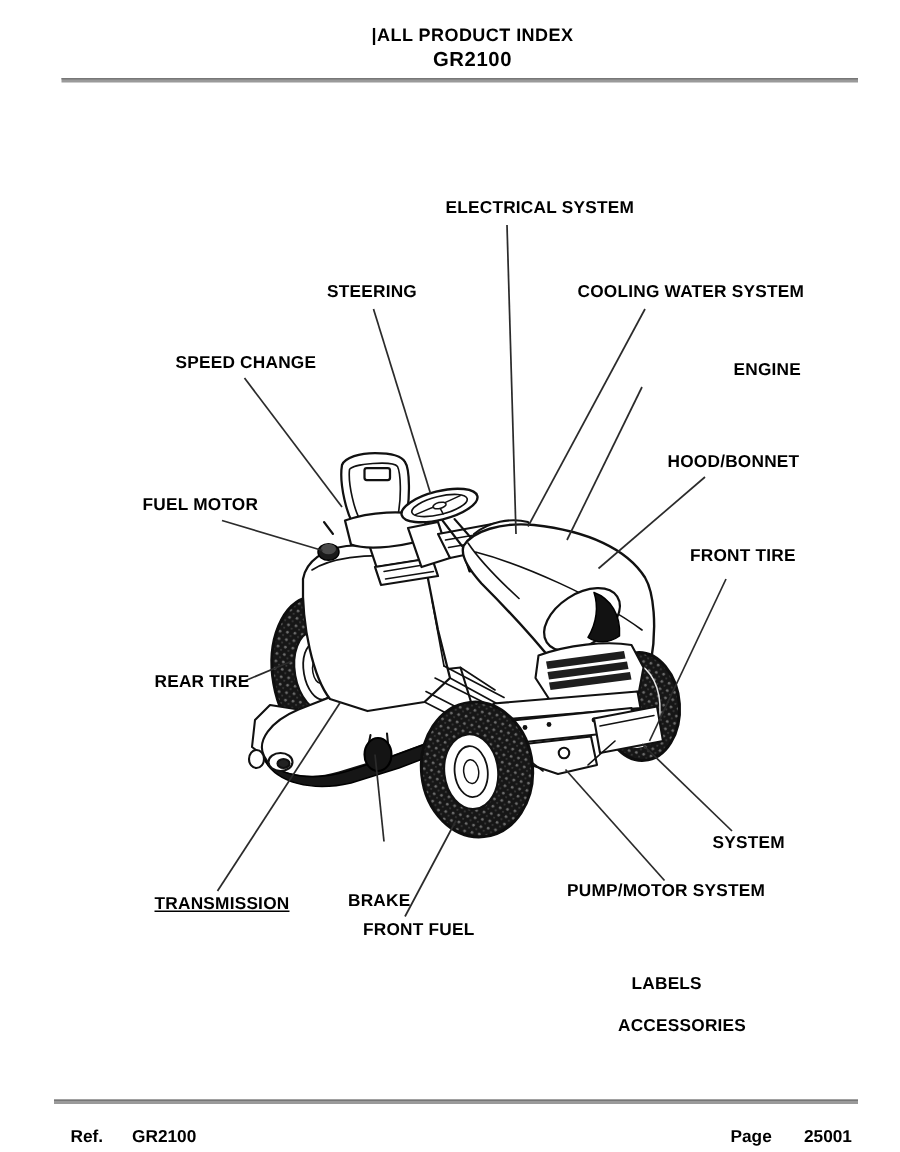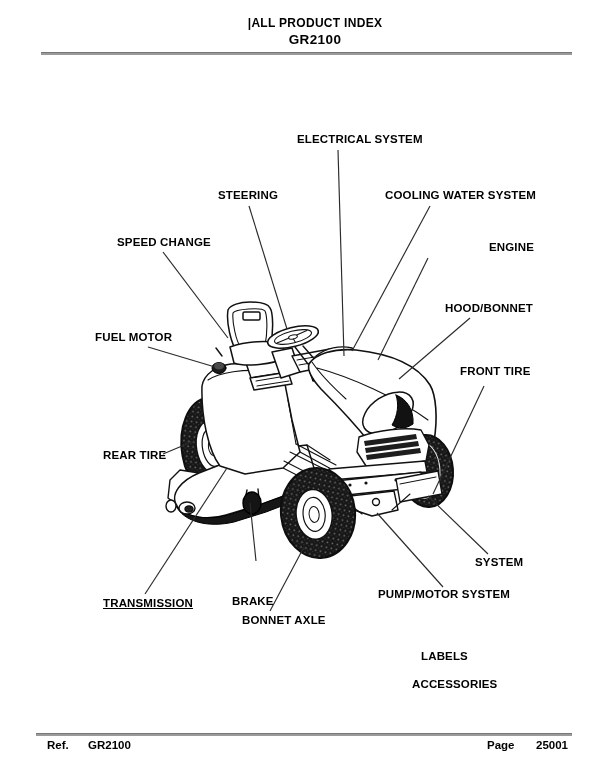--- a/index.html
+++ b/index.html
@@ -9,21 +9,21 @@
   }
   
   .hdr{position:absolute;left:15px;top:16px;width:600px;text-align:center;color:#000;}
   .hdr .t1{font-size:12px;font-weight:bold;letter-spacing:.3px;}
   .hdr .t2{font-size:13.5px;font-weight:bold;margin-top:2px;letter-spacing:.4px;}
   .rule{position:absolute;height:2px;background:#9a9a9a;border-top:1px solid #777;}
   .rule.top{left:41px;top:52px;width:531px;}
   .rule.bottom{left:36px;top:733px;width:536px;}
   
   .ftr{position:absolute;top:739px;left:0;width:600px;font-size:11.5px;font-weight:bold;color:#000;}
-  .ftr span{position:absolute;white-space:nowrap;}
+  .ftr span{position:absolute;white-space:nowrap;margin-top:13px;}
   .ftr .ref-l{left:47px;} .ftr .ref-v{left:88px;}
   .ftr .pg-l{left:487px;} .ftr .pg-v{left:536px;}
   
   #art, #leader-svg{position:absolute;left:0;top:0;width:600px;height:768px;}
   #leader-svg{pointer-events:none;}
   .callout{
     position:absolute;font-size:11.5px;font-weight:bold;color:#000;
     white-space:nowrap;letter-spacing:.15px;cursor:default;
   }
   .leader{stroke:#2b2b2b;stroke-width:1.15;}
@@ -178,21 +178,21 @@
     <div class="callout" style="left: 117px; top: 236px; text-align: right;">SPEED CHANGE</div>
     <div class="callout" style="left: 445px; top: 241px; padding-left: 44px;">ENGINE</div>
     <div class="callout" style="left: 445px; top: 302px;">HOOD/BONNET</div>
     <div class="callout" style="left: 95px; top: 331px;">FUEL MOTOR</div>
     <div class="callout" style="left: 460px; top: 365px;">FRONT TIRE</div>
     <div class="callout" style="left: 103px; top: 449px;">REAR TIRE</div>
     <div class="callout" style="left: 475px; top: 556px;">SYSTEM</div>
     <div class="callout" style="left: 232px; top: 564px; margin-top: 31px;">BRAKE</div>
     <div class="callout" style="left: 378px; top: 588px;">PUMP/MOTOR SYSTEM</div>
     <div class="callout" style="left: 103px; top: 597px; text-decoration: underline;">TRANSMISSION</div>
-    <div class="callout" style="left: 242px; top: 614px;">BONNET AXLE</div>
+    <div class="callout" style="left: 242px; top: 614px;">FRONT FUEL</div>
     <div class="callout" style="left: 421px; top: 650px; text-align: right;">LABELS</div>
     <div class="callout" style="left: 412px; top: 678px;">ACCESSORIES</div>
   </div>
 
 <div class="rule bottom"></div>
 <div class="ftr">
   <span class="ref-l">Ref.</span>
   <span class="ref-v">GR2100</span>
   <span class="pg-l">Page</span>
   <span class="pg-v">25001</span>

